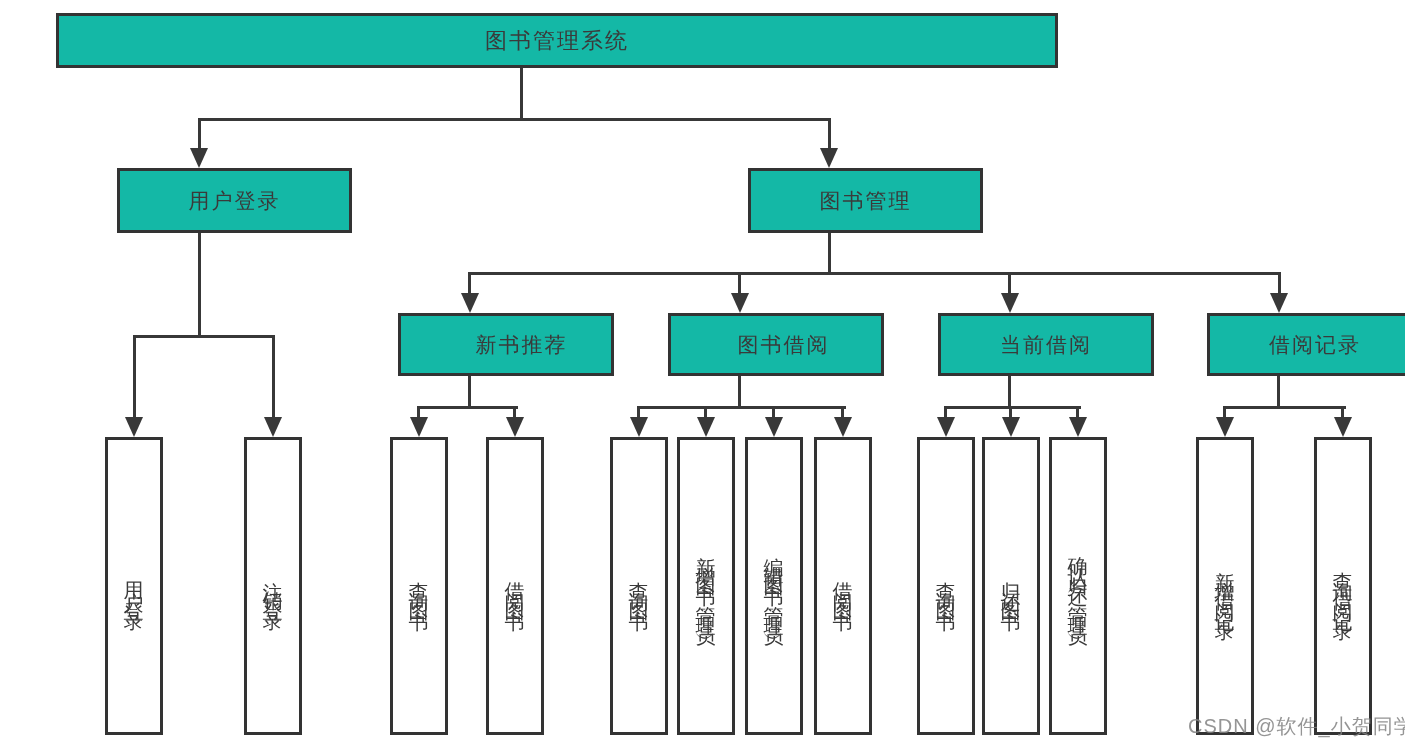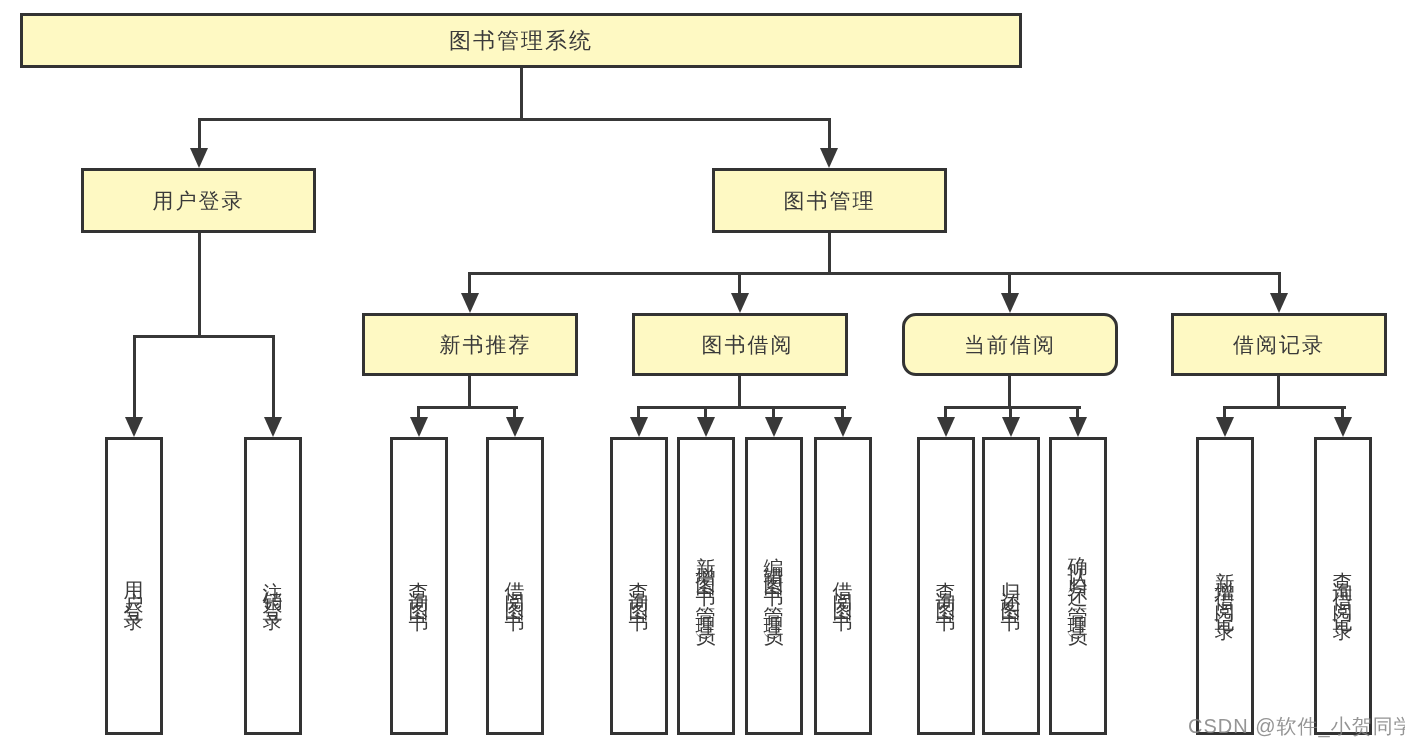--- a/index.html
+++ b/index.html
@@ -4,24 +4,25 @@
 <style>
   html,body{margin:0;padding:0;}
   body{
     width:1405px;height:747px;position:relative;background:#ffffff;
     font-family:"Liberation Sans","DejaVu Sans",sans-serif;
     overflow:hidden;
   }
   .stage{position:absolute;left:0;top:0;width:1405px;height:747px;}
   .box{
     position:absolute;box-sizing:border-box;
-    border:3px solid #333333;background:#fef9c3;
+    border:3px solid #333333;background:#14b8a6;
     display:flex;align-items:center;justify-content:center;
     color:#3a3a3a;font-size:21px;letter-spacing:2px;
     z-index:2;
+    margin-left:36px;
   }
   .box.root{font-size:22px;}
   .vbox{
     position:absolute;box-sizing:border-box;
     border:3px solid #333333;background:#ffffff;
     display:flex;align-items:center;justify-content:center;
     color:#3a3a3a;font-size:20px;
     writing-mode:vertical-rl;text-orientation:mixed;
     letter-spacing:10px;line-height:1;
     z-index:2;
@@ -56,21 +57,21 @@
   </div>
 
   <div class="box" style="left:362px;top:313px;width:216px;height:63px;padding-left:31px;">
     <span>新书推荐</span>
   </div>
 
   <div class="box" style="left:632px;top:313px;width:216px;height:63px;padding-left:15px;">
     <span>图书借阅</span>
   </div>
 
-  <div class="box" style="left:902px;top:313px;width:216px;height:63px;border-radius:14px;">
+  <div class="box" style="left:902px;top:313px;width:216px;height:63px;">
     <span>当前借阅</span>
   </div>
 
   <div class="box" style="left:1171px;top:313px;width:216px;height:63px;align-items:center;">
     <span>借阅记录</span>
   </div>
 
   <div class="vbox" style="left:105px;top:437px;width:58px;height:298px;">
     <span>用户登录</span>
   </div>

